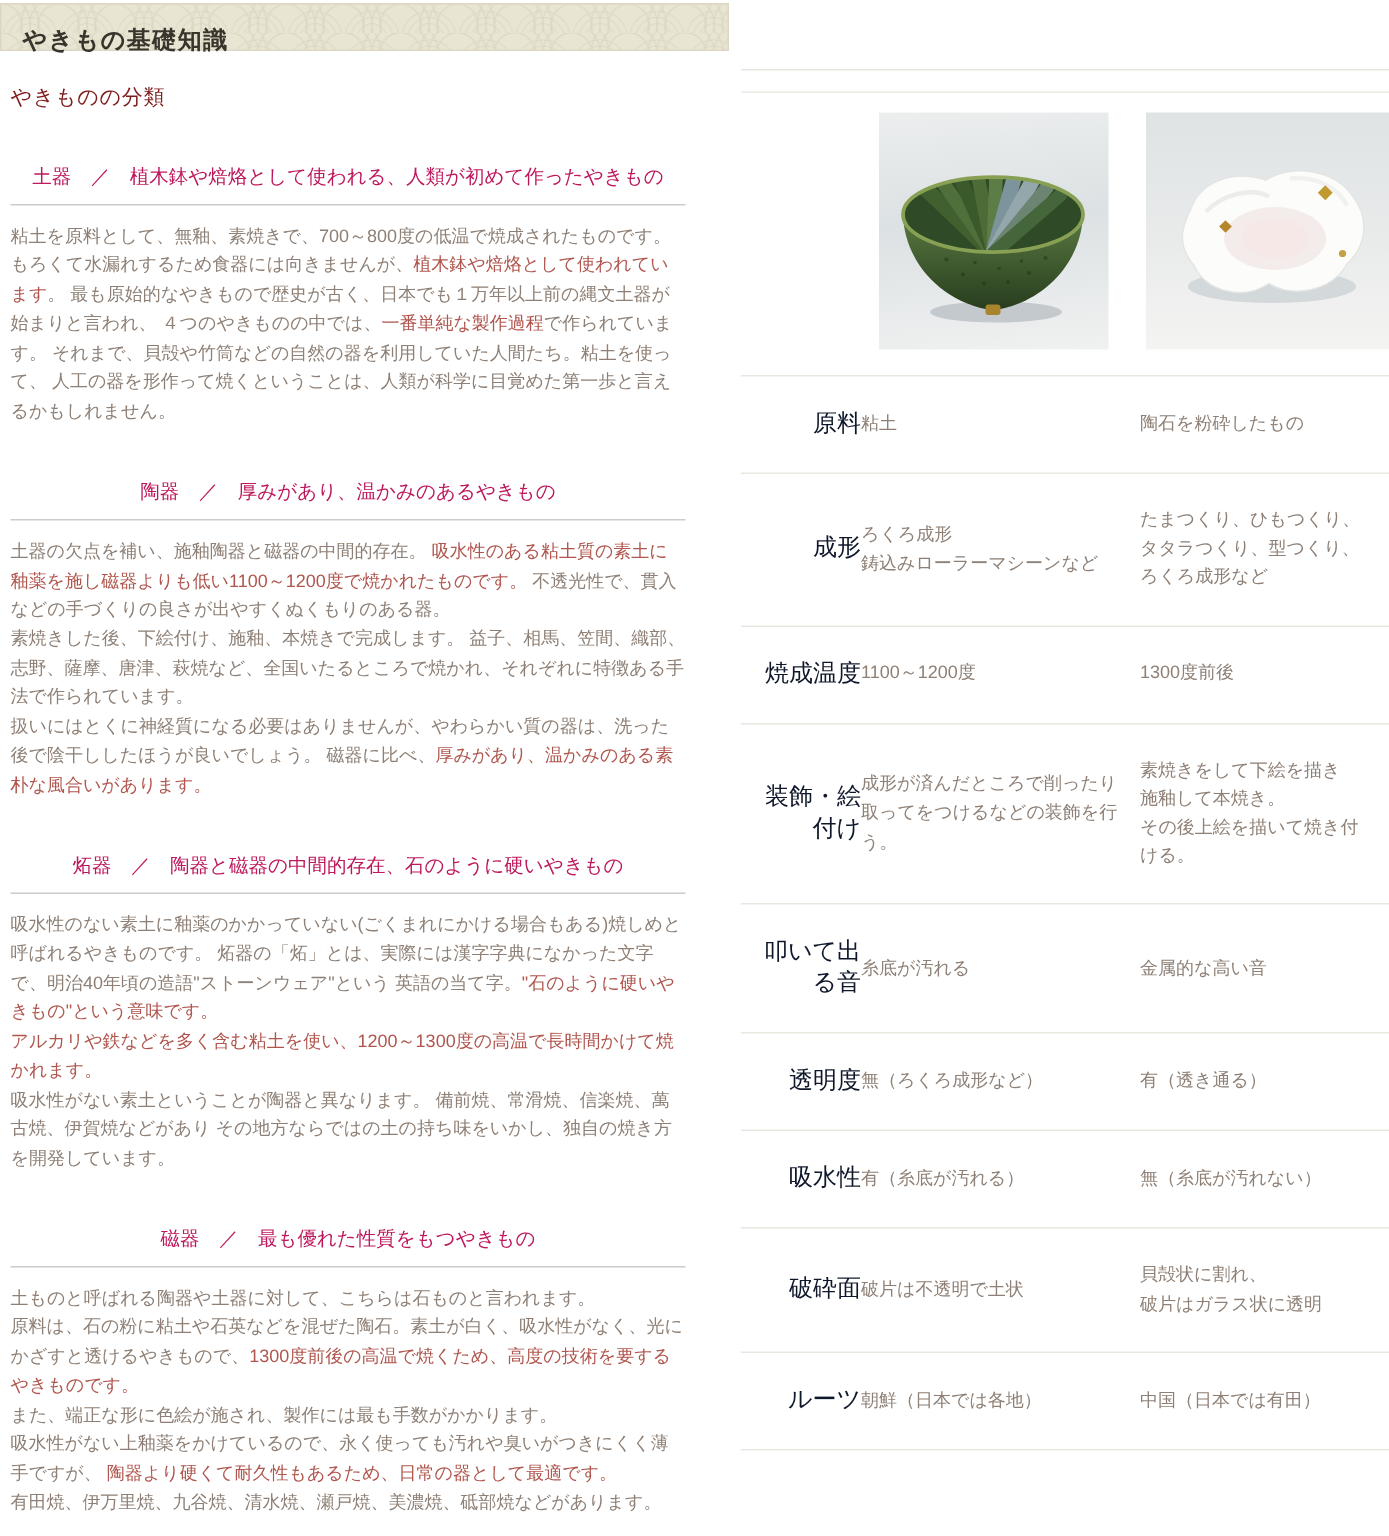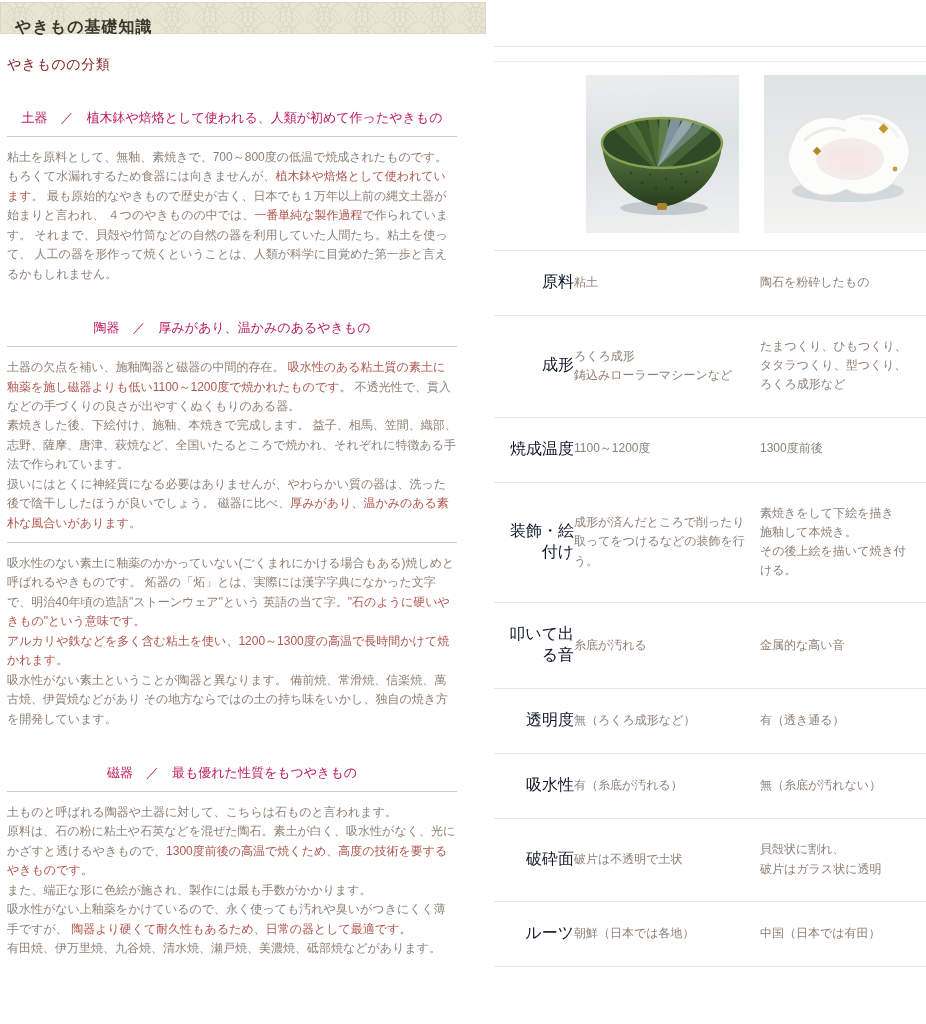--- a/index.html
+++ b/index.html
@@ -82,20 +82,21 @@
 
     <div class="kind">
       <h3><span>陶器</span><span class="slash">／</span><span>厚みがあり、温かみのあるやきもの</span></h3>
       <hr>
       <p class="body"><span>土器の欠点を補い、施釉陶器と磁器の中間的存在。 </span><span class="em">吸水性のある粘土質の素土に釉薬を施し磁器よりも低い1100～1200度で焼かれたものです。</span><span> 不透光性で、貫入などの手づくりの良さが出やすくぬくもりのある器。
 素焼きした後、下絵付け、施釉、本焼きで完成します。 益子、相馬、笠間、織部、志野、薩摩、唐津、萩焼など、全国いたるところで焼かれ、それぞれに特徴ある手法で作られています。
 扱いにはとくに神経質になる必要はありませんが、やわらかい質の器は、洗った後で陰干ししたほうが良いでしょう。 磁器に比べ、</span><span class="em">厚みがあり、温かみのある素朴な風合いがあります。</span></p>
     </div>
 
     <div class="kind">
+      <h3><span>炻器</span><span class="slash">／</span><span>陶器と磁器の中間的存在、石のように硬いやきもの</span></h3>
       <hr>
       <p class="body"><span>吸水性のない素土に釉薬のかかっていない(ごくまれにかける場合もある)焼しめと呼ばれるやきものです。 炻器の「炻」とは、実際には漢字字典になかった文字で、明治40年頃の造語"ストーンウェア"という 英語の当て字。</span><span class="em">"石のように硬いやきもの"という意味です。</span><span class="em">
 アルカリや鉄などを多く含む粘土を使い、1200～1300度の高温で長時間かけて焼かれます。</span><span>
 吸水性がない素土ということが陶器と異なります。 備前焼、常滑焼、信楽焼、萬古焼、伊賀焼などがあり その地方ならではの土の持ち味をいかし、独自の焼き方を開発しています。</span></p>
     </div>
 
     <div class="kind">
       <h3><span>磁器</span><span class="slash">／</span><span>最も優れた性質をもつやきもの</span></h3>
       <hr>
       <p class="body"><span>土ものと呼ばれる陶器や土器に対して、こちらは石ものと言われます。

